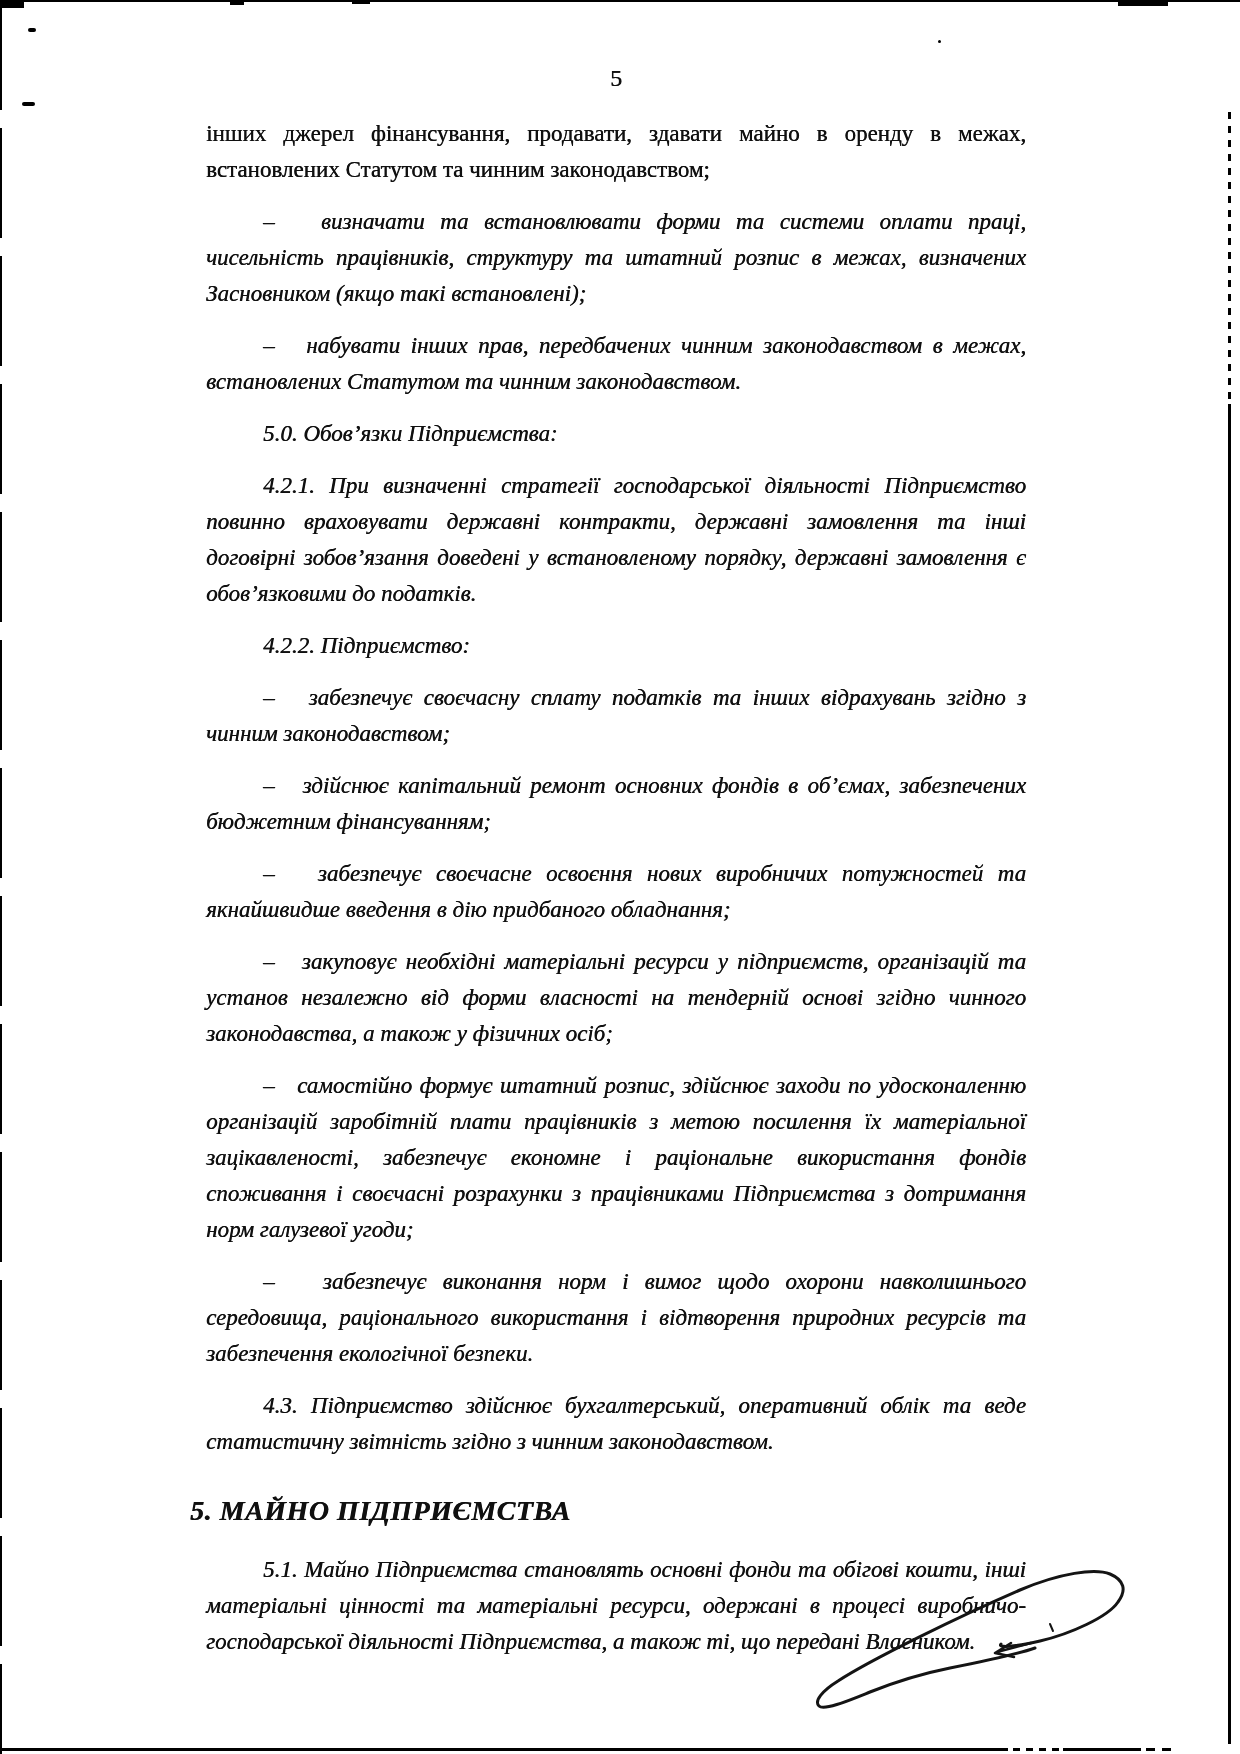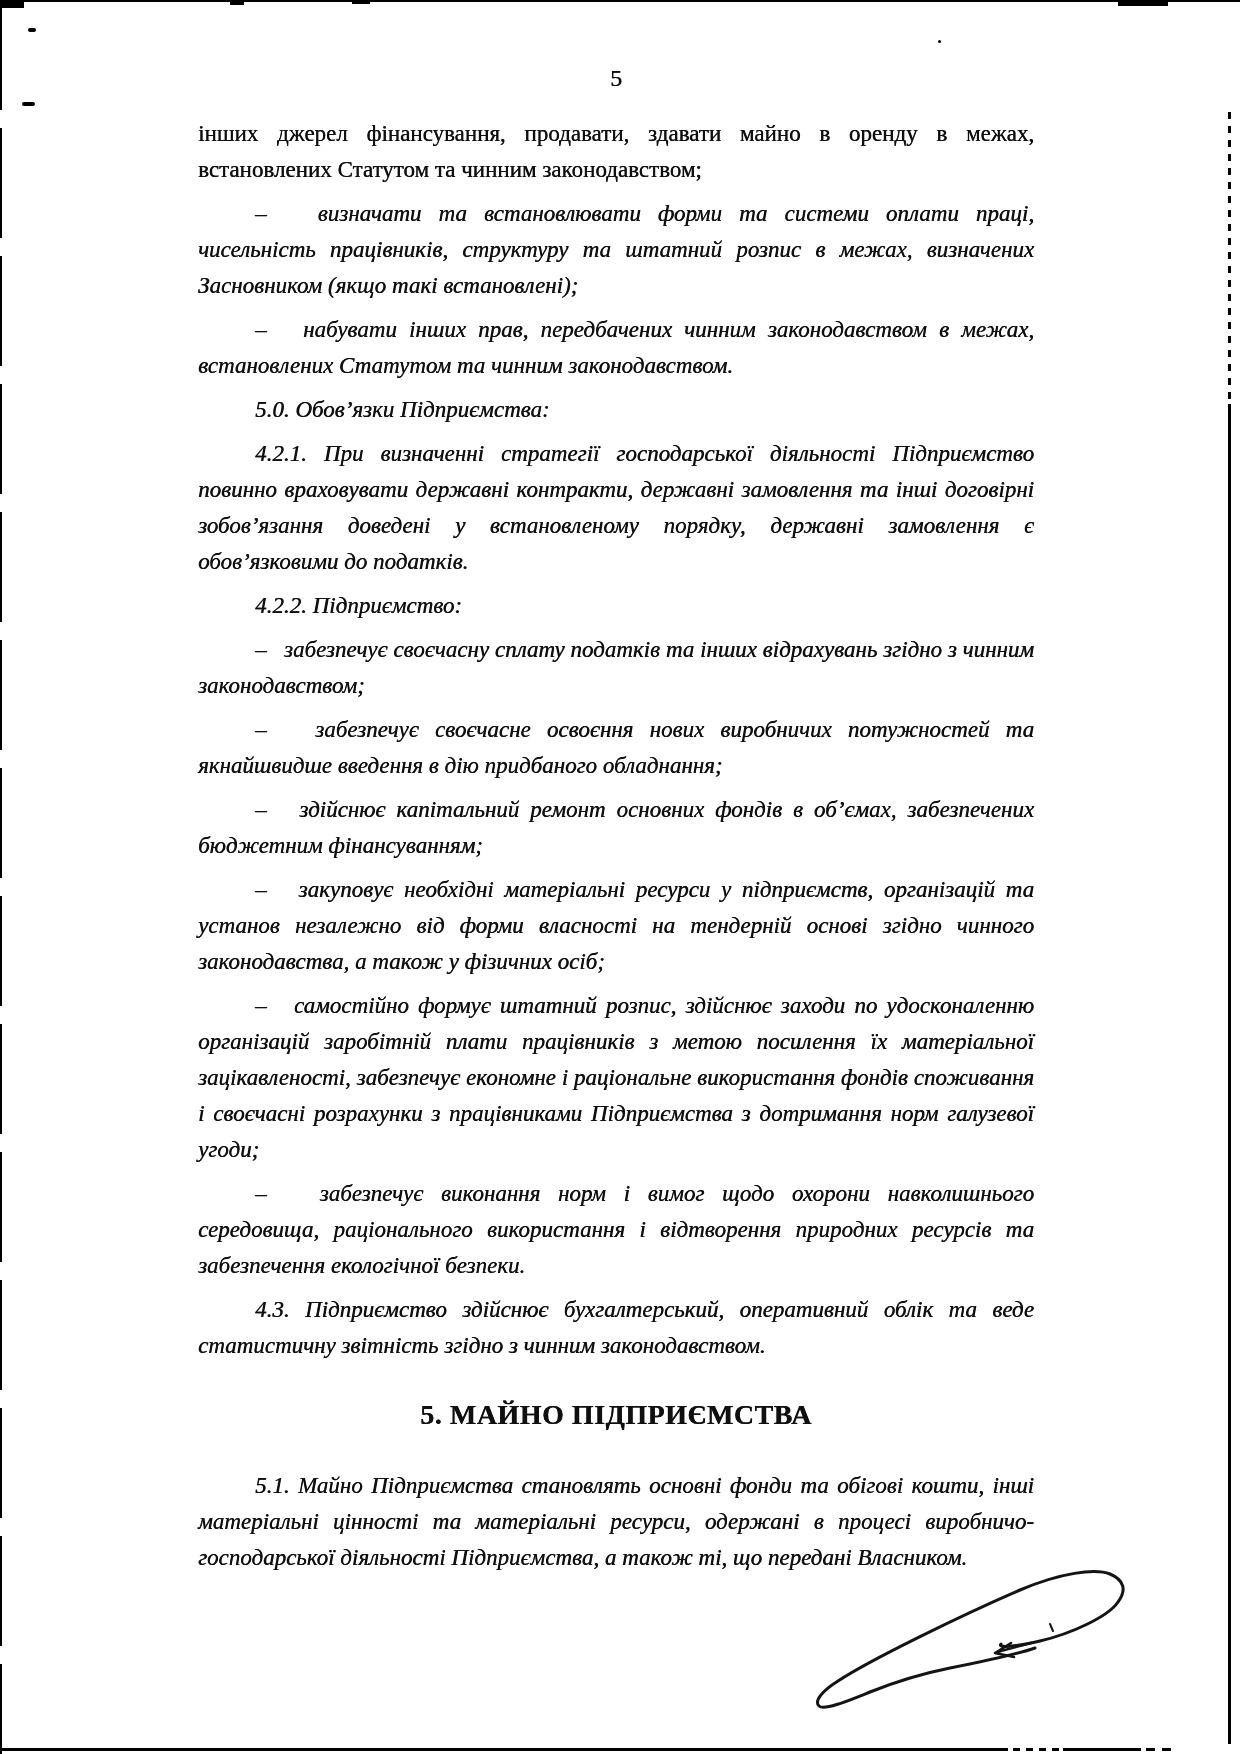--- a/index.html
+++ b/index.html
@@ -51,33 +51,34 @@
     font-size: 23px;
     line-height: 36px;
     text-shadow: 0.4px 0 0 currentColor; 
   }
   .page-number {
     text-align: center;
     font-size: 24px;
     margin: 0 0 20px 0;
   }
   .para {
-    margin: 8px;
+    margin: 16px;
     text-align: justify;
   }
   .para.dash, .para.numbered { text-indent: 57px; font-style: italic; }
   .para.continuation { text-indent: 0; }
   .para.heading {
     font-weight: bold;
     font-size: 28px;
     letter-spacing: 0.5px;
-    text-align: center;
+    text-align: left;
     text-indent: 0;
-    margin: 32px 0 34px 0;
+    margin: 32px 0 22px 0;
     line-height: 38px;
+    font-style: italic;
   }
   
   .signature {
     position: absolute;
     left: 800px;
     top: 1560px;
     width: 340px;
     height: 160px;
   }
   .signature svg { width: 100%; height: 100%; display: block; }
@@ -106,22 +107,22 @@
   <div class="text-block">
     <div class="page-number">5</div>
     <div>
         <p class="para continuation">інших джерел фінансування, продавати, здавати майно в оренду в межах, встановлених Статутом та чинним законодавством;</p>
         <p class="para dash">–&nbsp;&nbsp;&nbsp;визначати та встановлювати форми та системи оплати праці, чисельність працівників, структуру та штатний розпис в межах, визначених Засновником (якщо такі встановлені);</p>
         <p class="para dash">–&nbsp;&nbsp;&nbsp;набувати інших прав, передбачених чинним законодавством в межах, встановлених Статутом та чинним законодавством.</p>
         <p class="para numbered">5.0. Обов’язки Підприємства:</p>
         <p class="para numbered">4.2.1. При визначенні стратегії господарської діяльності Підприємство повинно враховувати державні контракти, державні замовлення та інші договірні зобов’язання доведені у встановленому порядку, державні замовлення є обов’язковими до податків.</p>
         <p class="para numbered">4.2.2. Підприємство:</p>
         <p class="para dash">–&nbsp;&nbsp;&nbsp;забезпечує своєчасну сплату податків та інших відрахувань згідно з чинним законодавством;</p>
+        <p class="para dash">–&nbsp;&nbsp;&nbsp;здійснює капітальний ремонт основних фондів в об’ємах, забезпечених бюджетним фінансуванням;</p>
         <p class="para dash">–&nbsp;&nbsp;&nbsp;забезпечує своєчасне освоєння нових виробничих потужностей та якнайшвидше введення в дію придбаного обладнання;</p>
-        <p class="para dash">–&nbsp;&nbsp;&nbsp;здійснює капітальний ремонт основних фондів в об’ємах, забезпечених бюджетним фінансуванням;</p>
         <p class="para dash">–&nbsp;&nbsp;&nbsp;закуповує необхідні матеріальні ресурси у підприємств, організацій та установ незалежно від форми власності на тендерній основі згідно чинного законодавства, а також у фізичних осіб;</p>
         <p class="para dash">–&nbsp;&nbsp;&nbsp;самостійно формує штатний розпис, здійснює заходи по удосконаленню організацій заробітній плати працівників з метою посилення їх матеріальної зацікавленості, забезпечує економне і раціональне використання фондів споживання і своєчасні розрахунки з працівниками Підприємства з дотримання норм галузевої угоди;</p>
         <p class="para dash">–&nbsp;&nbsp;&nbsp;забезпечує виконання норм і вимог щодо охорони навколишнього середовища, раціонального використання і відтворення природних ресурсів та забезпечення екологічної безпеки.</p>
         <p class="para numbered">4.3. Підприємство здійснює бухгалтерський, оперативний облік та веде статистичну звітність згідно з чинним законодавством.</p>
         <h2 class="para heading">5. МАЙНО ПІДПРИЄМСТВА</h2>
         <p class="para numbered">5.1. Майно Підприємства становлять основні фонди та обігові кошти, інші матеріальні цінності та матеріальні ресурси, одержані в процесі виробничо-господарської діяльності Підприємства, а також ті, що передані Власником.</p>
       </div>
   </div>
 
   <div class="signature">

